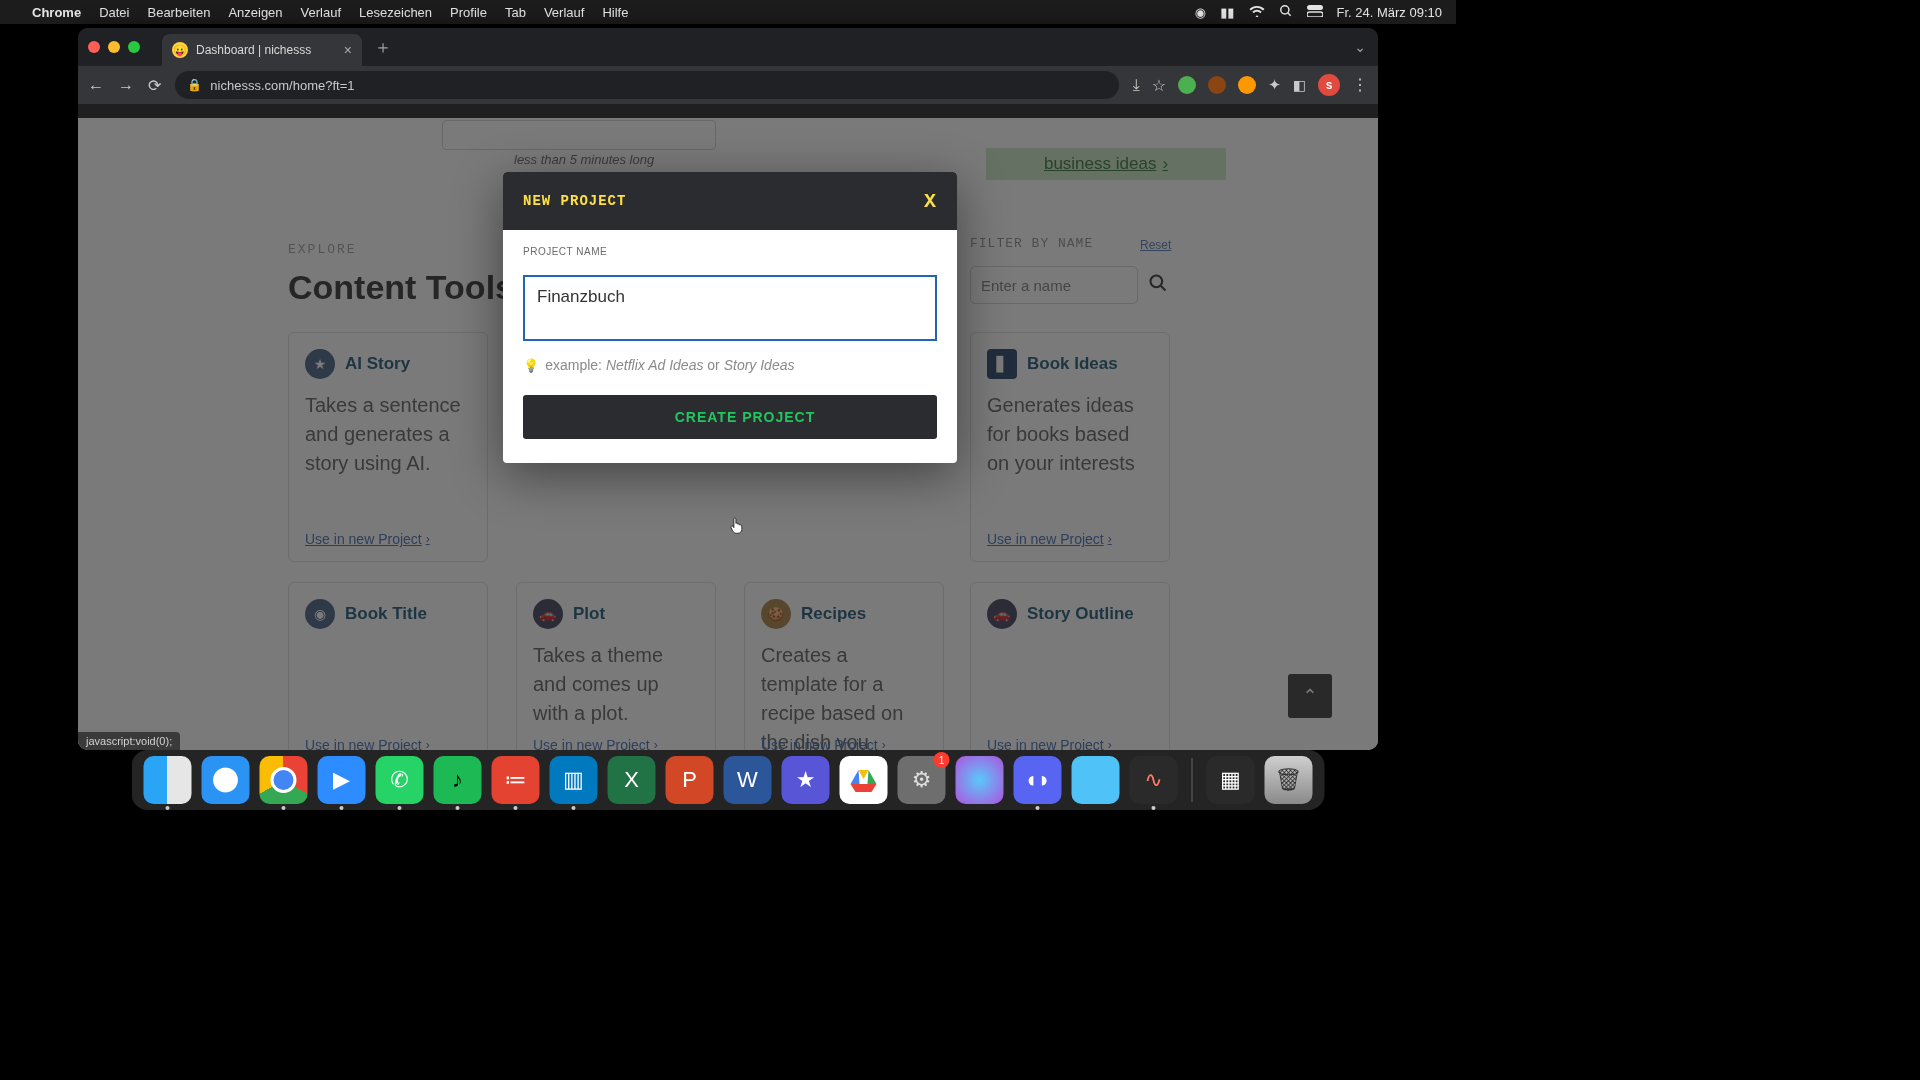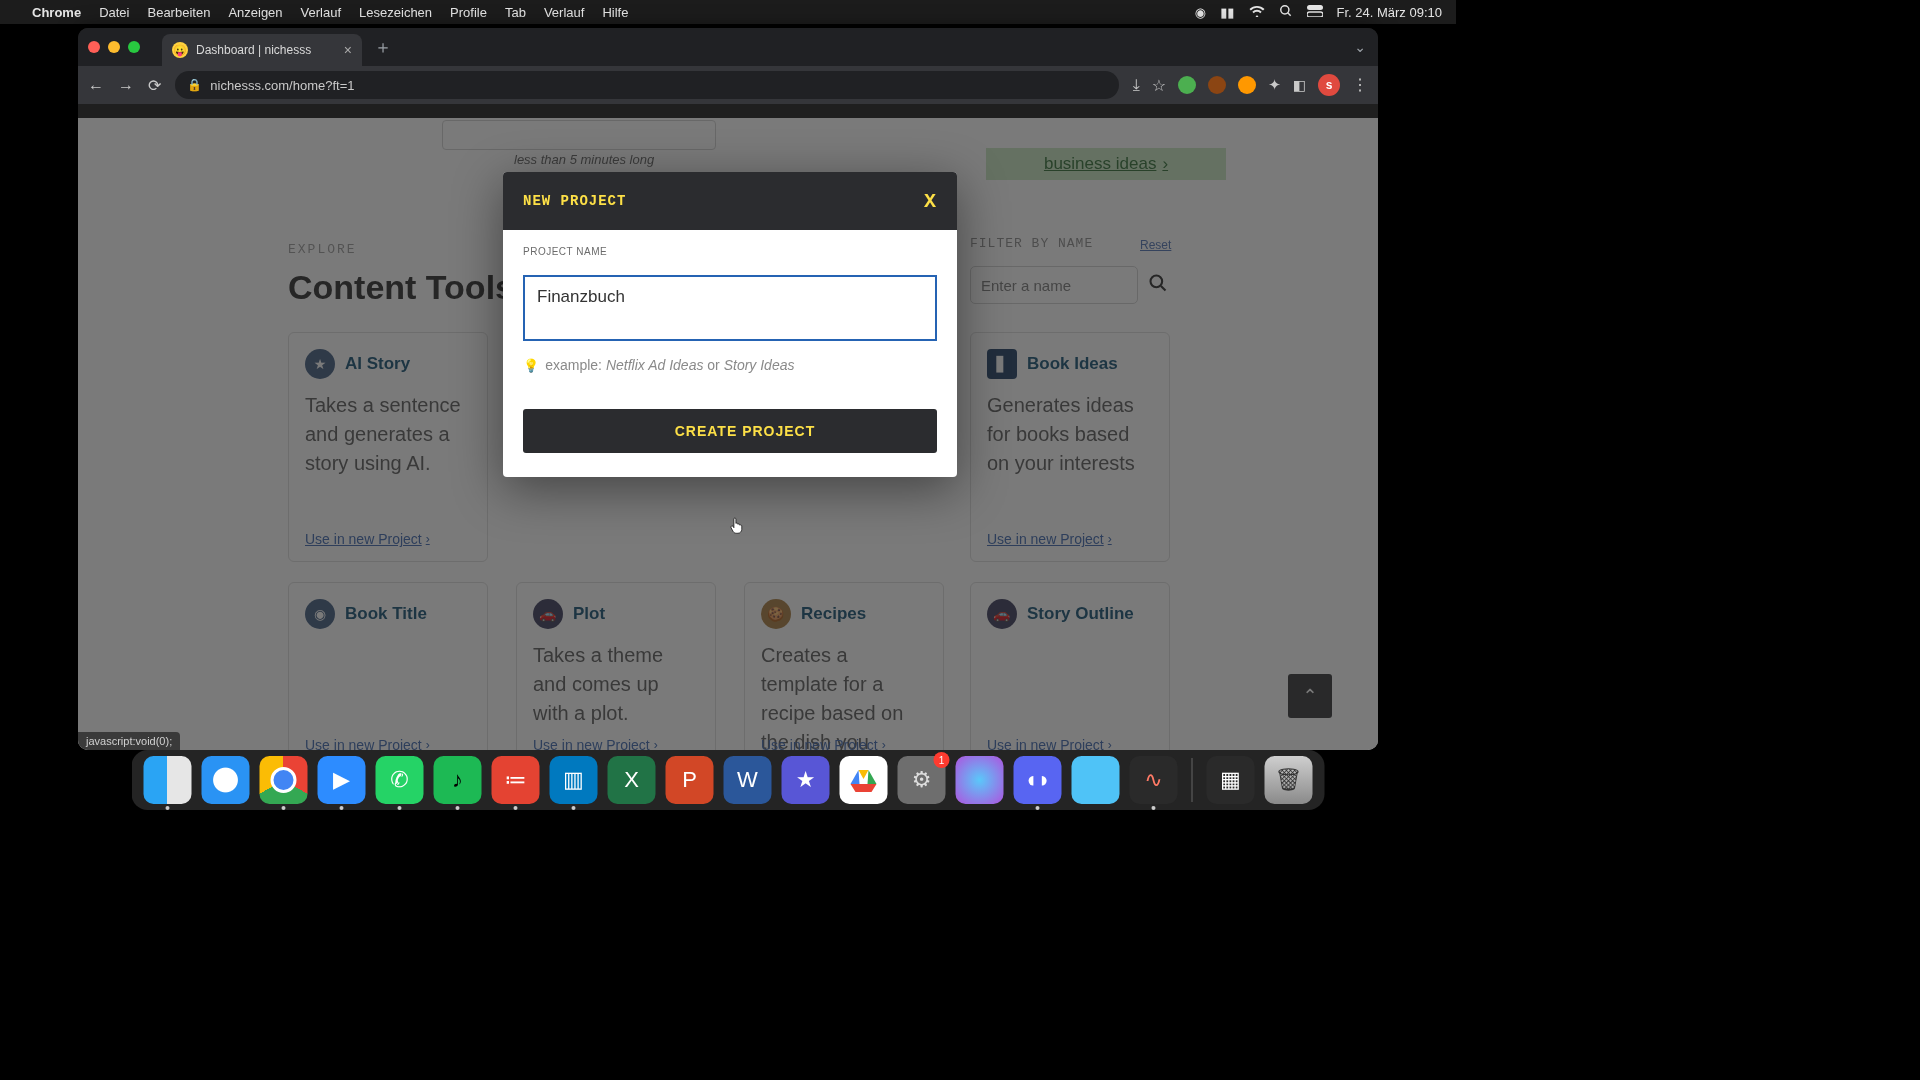--- a/index.html
+++ b/index.html
@@ -285,25 +285,25 @@
   }
   .example-hint {
     margin-top: 12px;
     color: #8a8a8a;
     font-size: 14px;
     display: flex; align-items: center; gap: 6px;
   }
   .example-hint .bulb { font-size: 13px; }
   .example-hint em { font-style: italic; }
   .create-btn {
-    margin-top: 36px;
+    margin-top: 22px;
     width: 100%;
     height: 44px;
     background: #2b2c2f;
-    color: #fde047;
+    color: #22c55e;
     font-weight: 700;
     letter-spacing: 1px;
     font-size: 14px;
     border: none;
     border-radius: 3px;
     cursor: pointer;
     padding-left: 30px;
   }
   .cursor {
     position: absolute;

